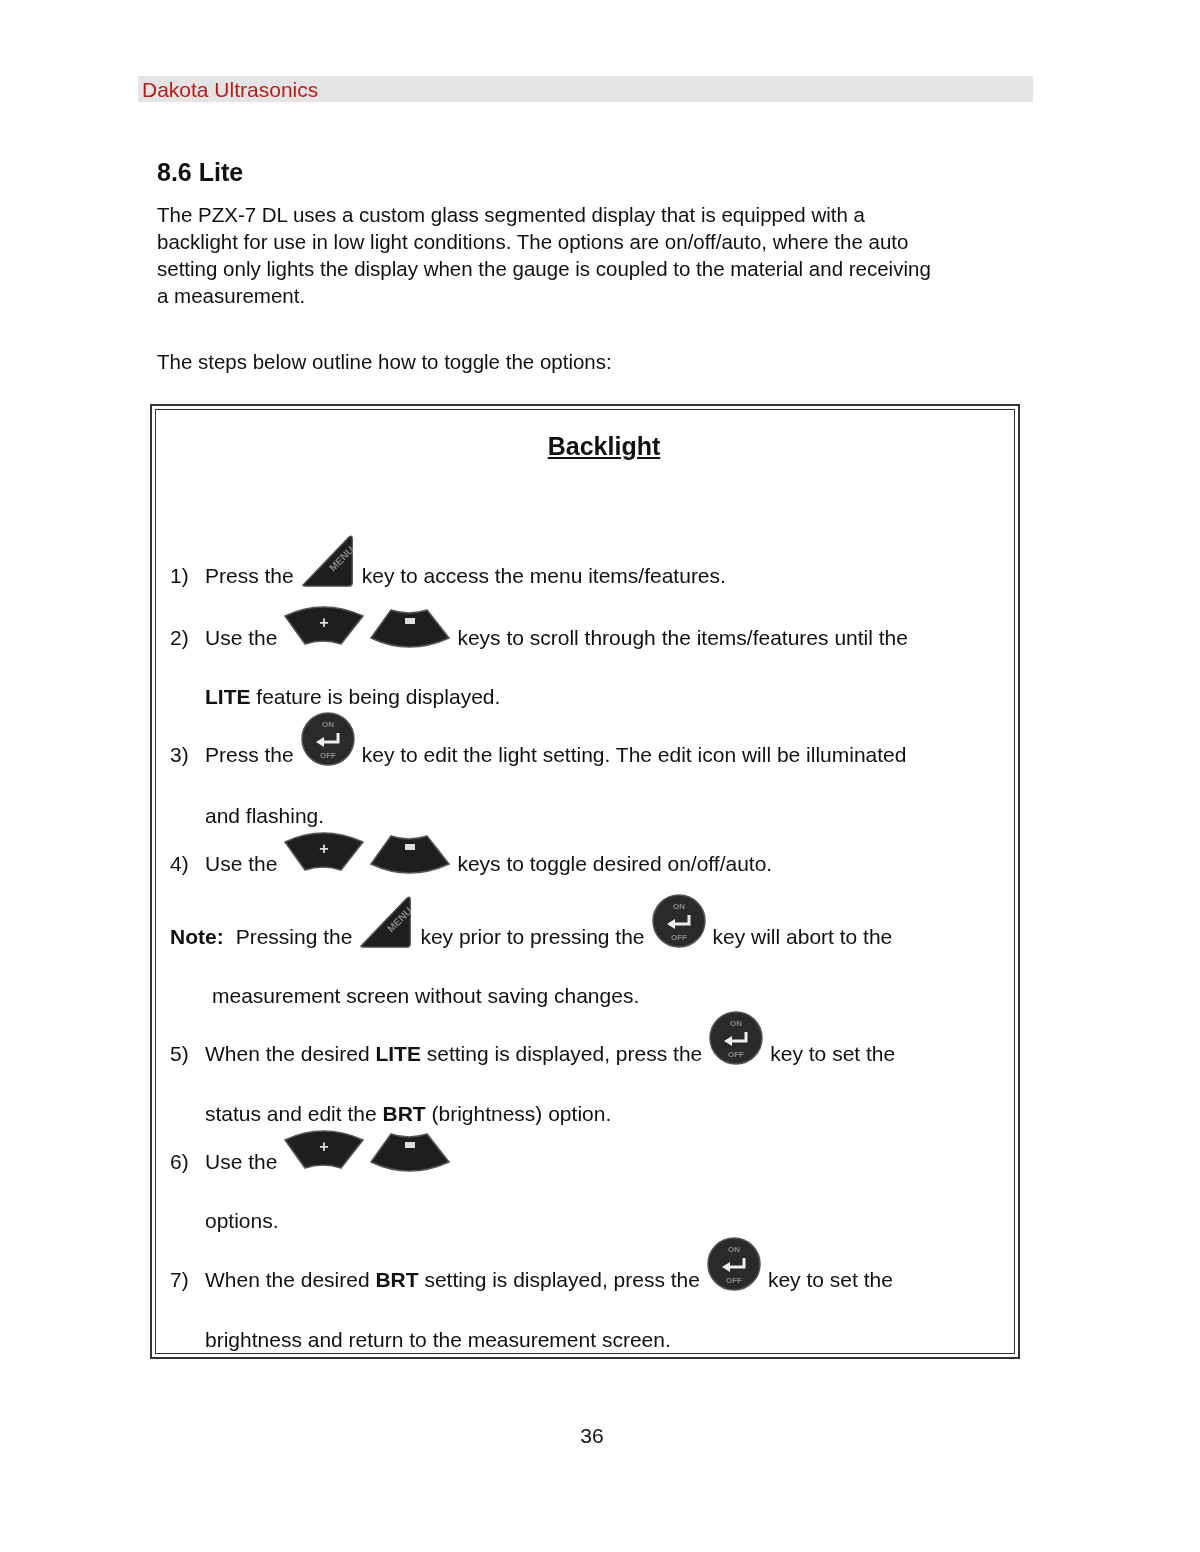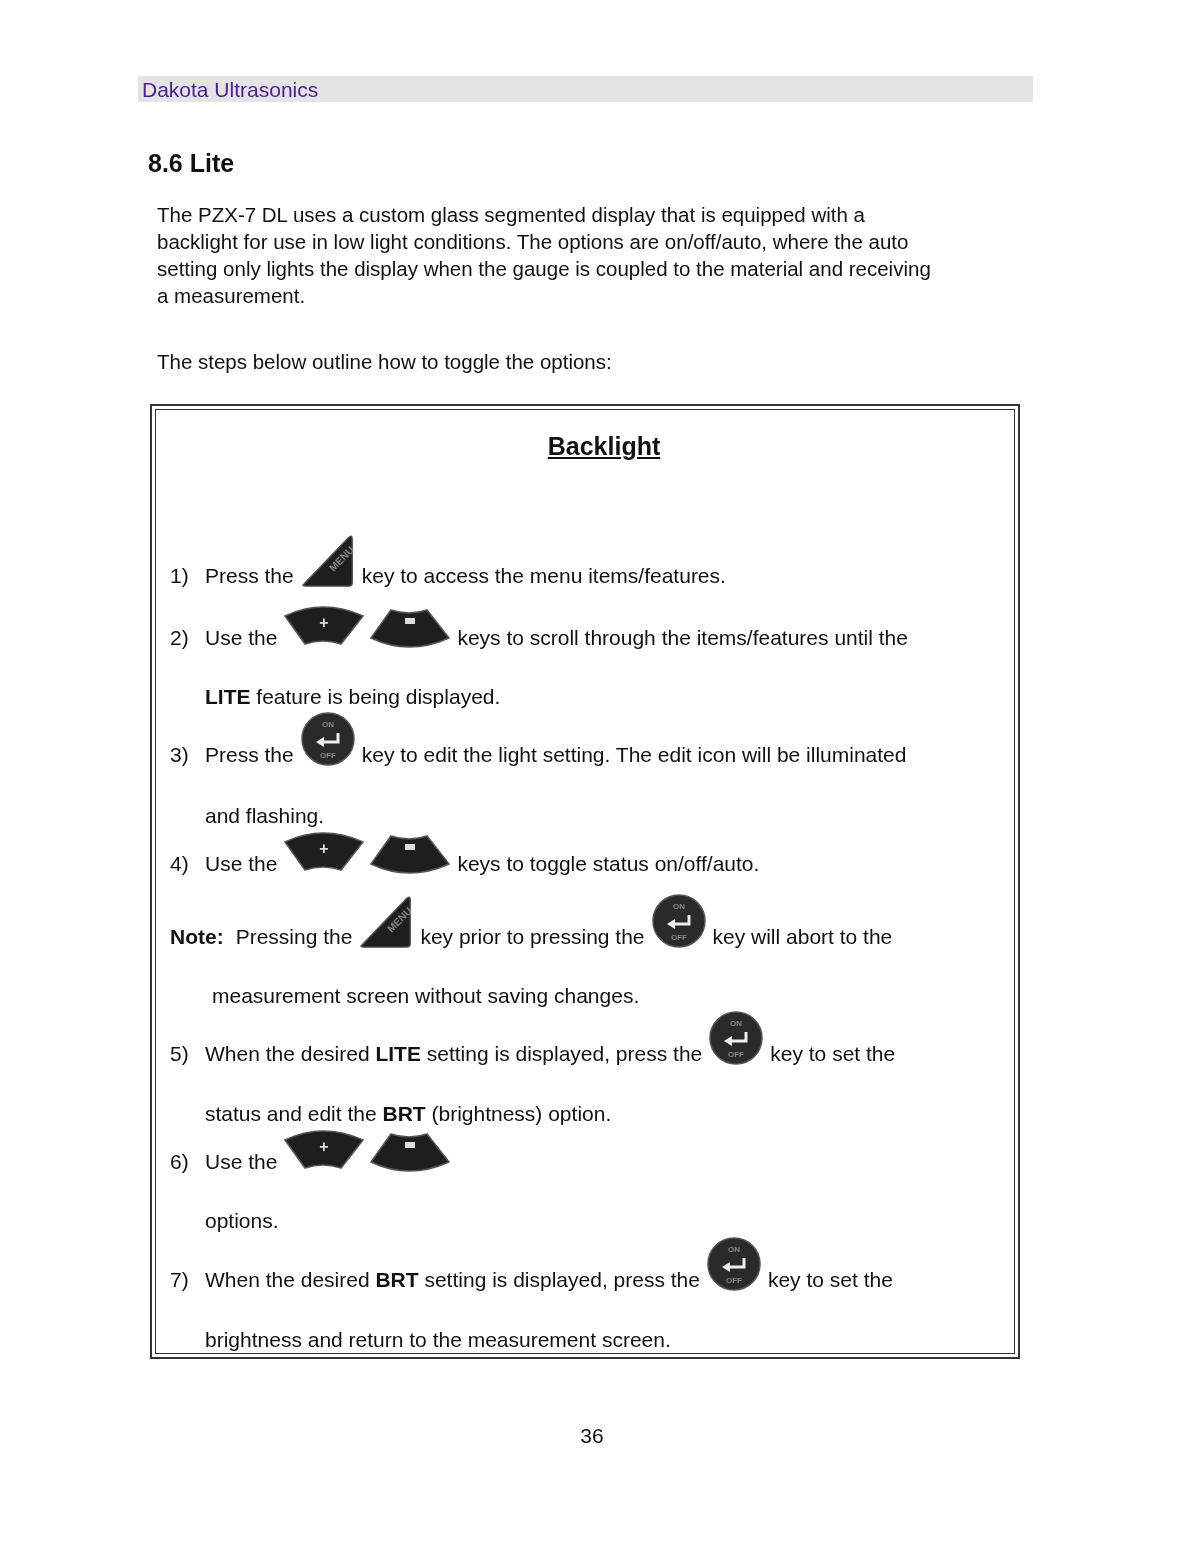--- a/index.html
+++ b/index.html
@@ -1,19 +1,19 @@
 <!DOCTYPE html>
 <html><head>
 <meta charset="utf-8">
 <style>
   html, body { margin:0; padding:0; background:#fff; }
   body { width:1200px; height:1552px; position:relative; font-family:"Liberation Sans", sans-serif; color:#111; overflow:hidden; }
   .header-bar { position:absolute; left:138px; top:76px; width:895px; height:26px; background:#e4e4e4; }
-  .header-bar span { position:absolute; left:4px; top:2px; font-size:21px; color:#4c1d95; }
-  .sec-title { position:absolute; left:141px; top:142px; font-size:25px; font-weight:bold; margin:7px; }
+  .header-bar span { position:absolute; left:4px; top:2px; font-size:21px; color:#b91c1c; }
+  .sec-title { position:absolute; left:141px; top:142px; font-size:25px; font-weight:bold; margin:16px; }
   .para { position:absolute; left:141px; width:900px; font-size:20.5px; line-height:27px; margin:16px; }
   .box { position:absolute; left:150px; top:404px; width:866px; height:951px; border:2px solid #333; }
   .box-inner { position:absolute; left:3px; top:3px; right:3px; bottom:3px; border:1px solid #333; }
   .box-title { position:absolute; left:8px; right:0; top:432px; text-align:center; font-size:25px; font-weight:bold; text-decoration:underline; }
   .line { position:absolute; left:170px; font-size:21px; white-space:nowrap; display:flex; align-items:flex-end; }
   .line .txt { display:inline-block; }
   .num { display:inline-block; width:35px; }
   .indent { position:absolute; left:205px; font-size:21px; white-space:nowrap;margin-top:10px; }
   .key { display:inline-block; position:relative; margin:0 6px; vertical-align:bottom; }
   .key svg { display:block; }
@@ -110,21 +110,21 @@
   <span class="key" style="margin-right:2px">
       <svg width="82" height="46">
         <use href="#k-plus"></use>
       </svg>
     </span>
   <span class="key" style="margin-left:2px">
       <svg width="82" height="46">
         <use href="#k-minus"></use>
       </svg>
     </span>
-  <span class="txt">keys to toggle status on/off/auto.</span>
+  <span class="txt">keys to toggle desired on/off/auto.</span>
 </div>
 
 <div class="line" style="top:893px">
   <b style="margin-right:12px">Note:</b>
   <span class="txt">Pressing the</span>
   <span class="key">
       <svg width="56" height="56">
         <use href="#k-menu"></use>
       </svg>
     </span>

